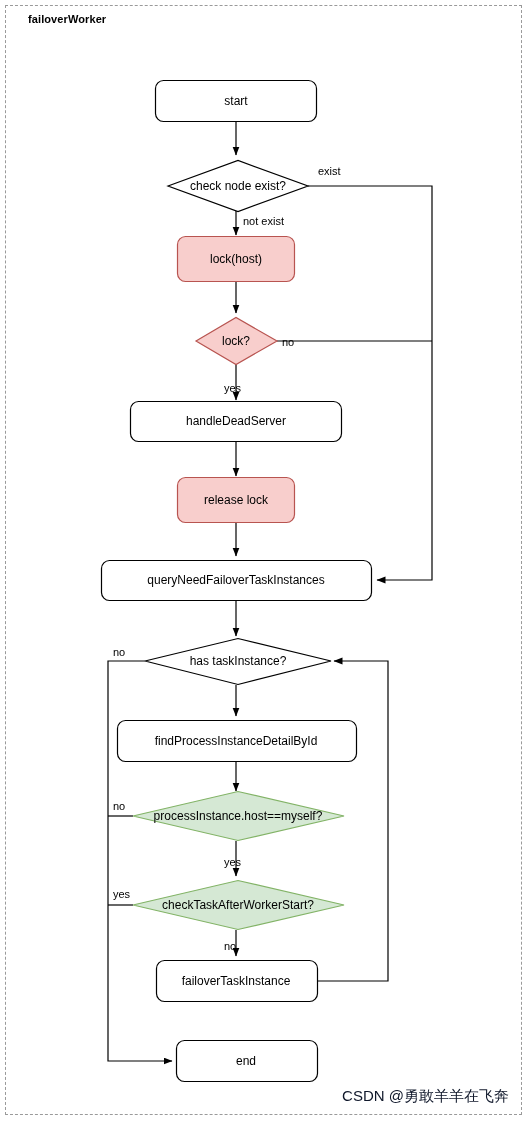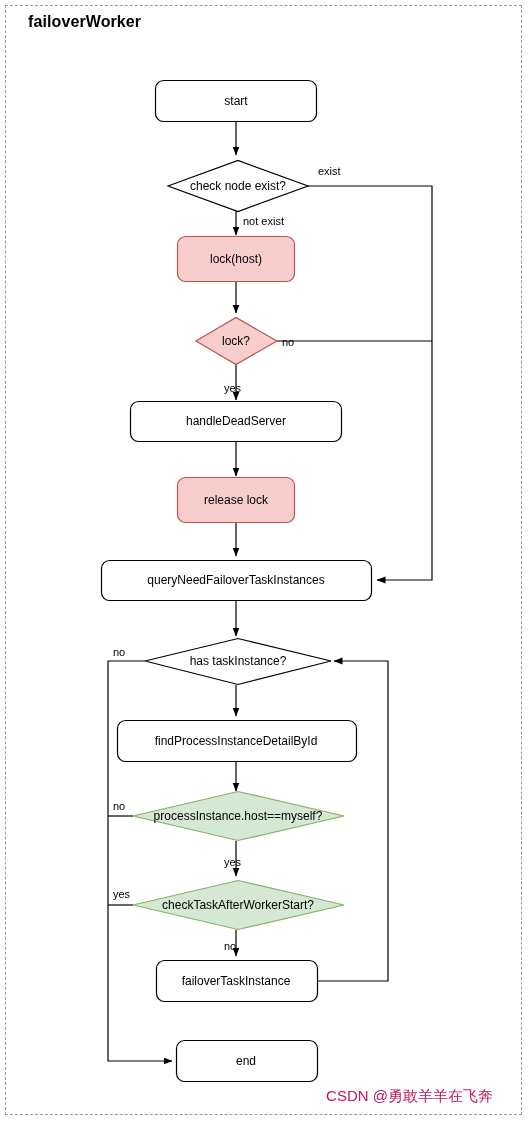--- a/index.html
+++ b/index.html
@@ -24,21 +24,21 @@
     width: 517px;
     height: 1110px;
     border: 1px dashed #9a9a9a;
     box-sizing: border-box;
     pointer-events: none;
   }
   .diagram-title {
     position: absolute;
     left: 28px;
     top: 13px;
-    font-size: 16px;
+    font-size: 11px;
     font-weight: bold;
     color: #000000;
     letter-spacing: 0.1px;
   }
   svg.flow {
     position: absolute;
     left: 0;
     top: 0;
     width: 529px;
     height: 1122px;
@@ -50,24 +50,24 @@
     text-anchor: middle;
     dominant-baseline: middle;
   }
   .edge-label {
     font-family: "Liberation Sans", sans-serif;
     font-size: 11px;
     fill: #000000;
   }
   .watermark {
     position: absolute;
-    right: 36px;
+    right: 20px;
     bottom: 16px;
     font-size: 15px;
-    color: #be185d;
+    color: #0f172a;
     font-family: "Liberation Sans", sans-serif;
     white-space: nowrap;
   }
 </style>
 </head>
 <body>
 
 <div id="canvas">
 
   <div class="frame"></div>

